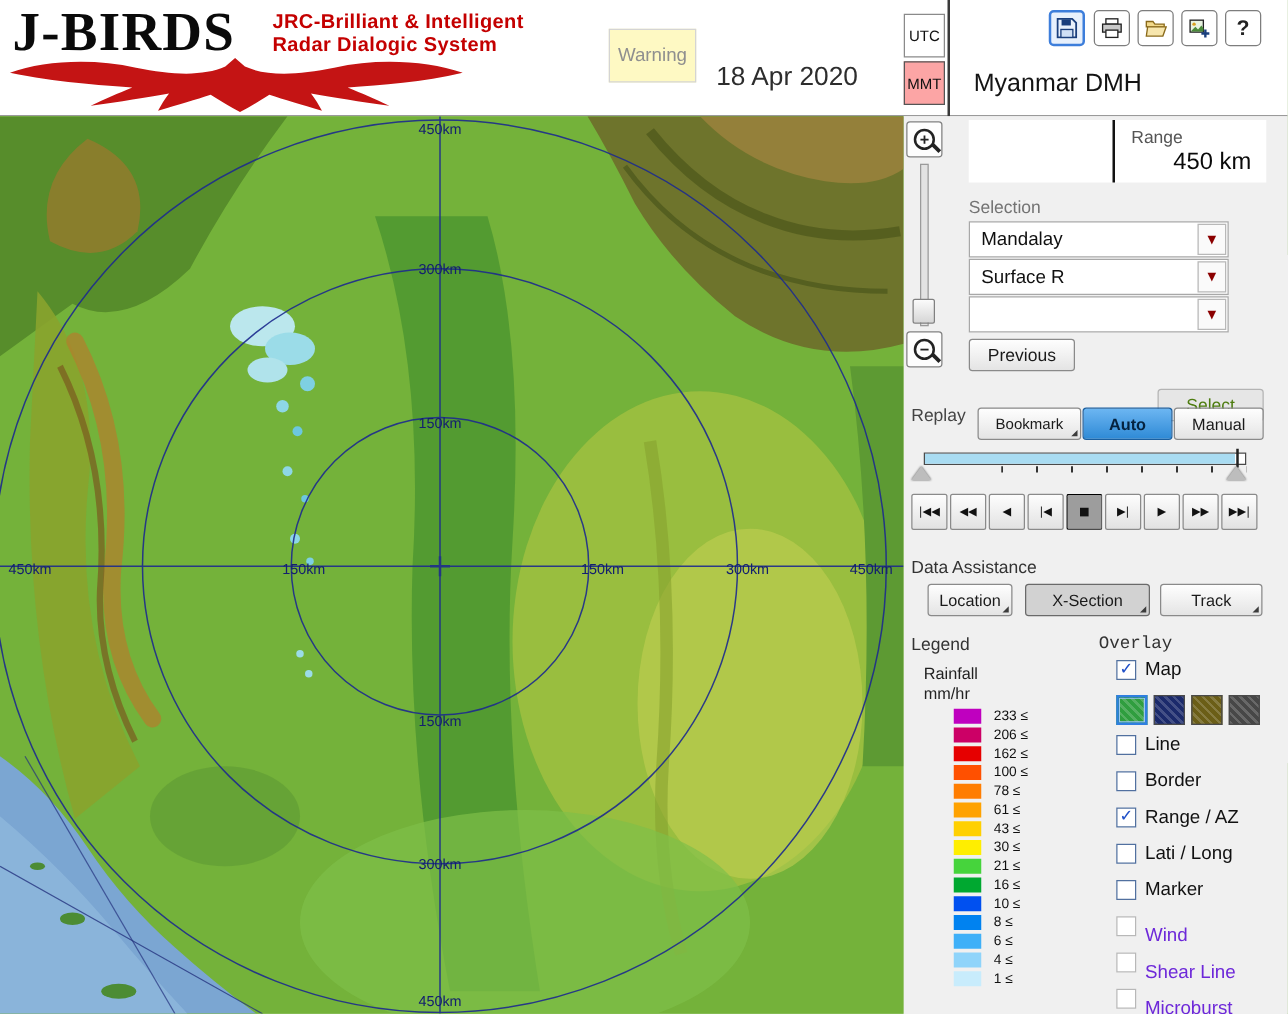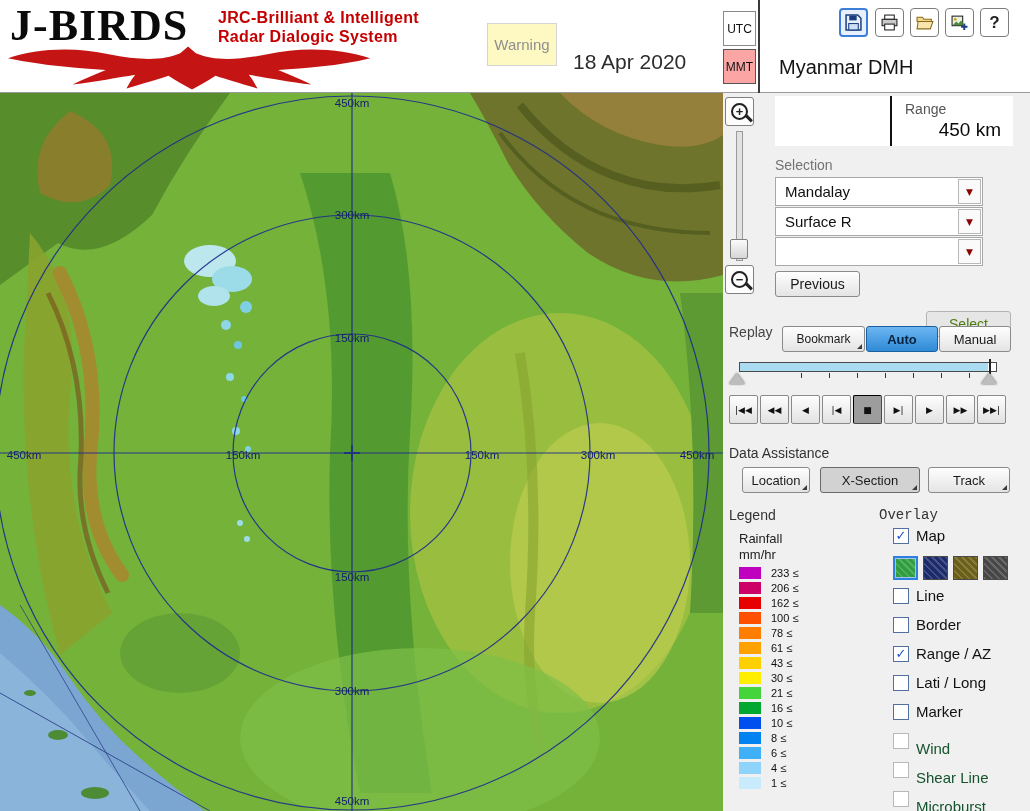--- a/index.html
+++ b/index.html
@@ -91,31 +91,31 @@
   #da-label { position:absolute; left:6px; top:352px; color:#333; font-size:14px; }
   #location-btn { position:absolute; left:19px; top:374px; width:68px; height:26px; }
   #xsection-btn { position:absolute; left:97px; top:374px; width:100px; height:26px; background:#d2d2d2; border:1px solid #6a6a6a; }
   #track-btn { position:absolute; left:205px; top:374px; width:82px; height:26px; }
 
   #legend-label { position:absolute; left:6px; top:414px; color:#333; font-size:14px; }
   #overlay-label { position:absolute; left:156px; top:414px; color:#333; font-size:14px;font-family:Liberation Mono, monospace; }
   #legend-unit1 { position:absolute; left:16px; top:438px; font-size:13px; color:#222; }
   #legend-unit2 { position:absolute; left:16px; top:454px; font-size:13px; color:#222; }
   #legend-rows { position:absolute; left:16px; top:472px; }
-  .legend-row { height:15px; display:flex; align-items:center; }
+  .legend-row { height:15px; display:flex; align-items:center;margin-left:24px; }
   .legend-swatch { width:22px; height:12px; margin-right:10px; display:inline-block; }
   .legend-val { font-size:11px; color:#101010; }
 
   #overlay-list { position:absolute; left:170px; top:434px; width:135px; }
   .ov-item { display:flex; align-items:center; height:17px; margin-bottom:12px; }
   .ov-check { width:16px; height:16px; background:#fff; border:1px solid #51709f; display:flex; align-items:center; justify-content:center;
     font-size:13px; font-weight:bold; color:#2050c8; font-family:"DejaVu Sans",sans-serif; line-height:1; }
   .ov-label { margin-left:7px; font-size:15px; color:#111; }
   .ov-item.disabled .ov-check { border-color:#b8b8b8; }
-  .ov-item.disabled .ov-label { color:#14532d;margin-top:16px; }
+  .ov-item.disabled .ov-label { color:#6d28d9;margin-top:16px; }
   .style-row { height:24px; margin-bottom:7px; display:flex; }
   .style-swatch { width:25px; height:24px; margin-right:5px; border:1px solid #4a4a4a; display:inline-block;
     background-image:repeating-linear-gradient(45deg, rgba(255,255,255,.18) 0 2px, transparent 2px 5px); }
   .style-swatch.sel { border:2px solid #2f7fe0; box-shadow:0 0 0 1px #9cc4ef inset; }
 </style>
 </head>
 <body>
 
 <div id="header">
   <div id="logo-title">J-BIRDS</div>

